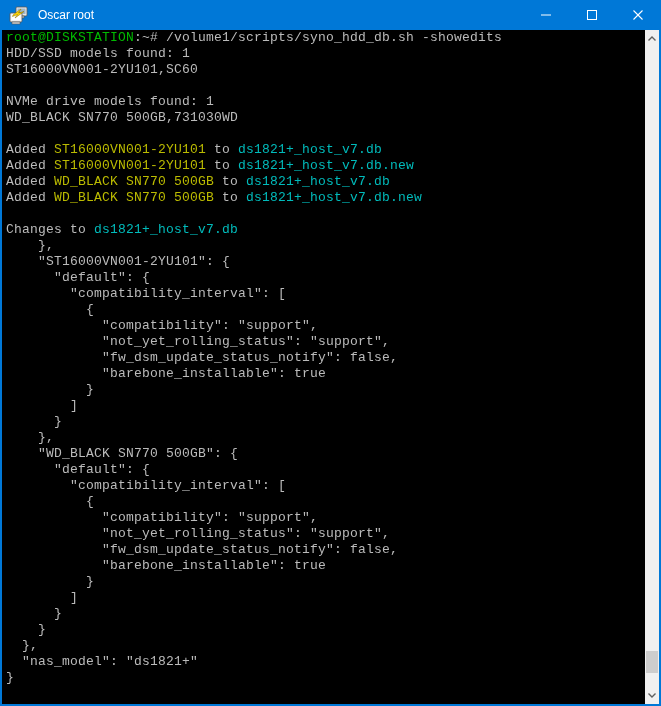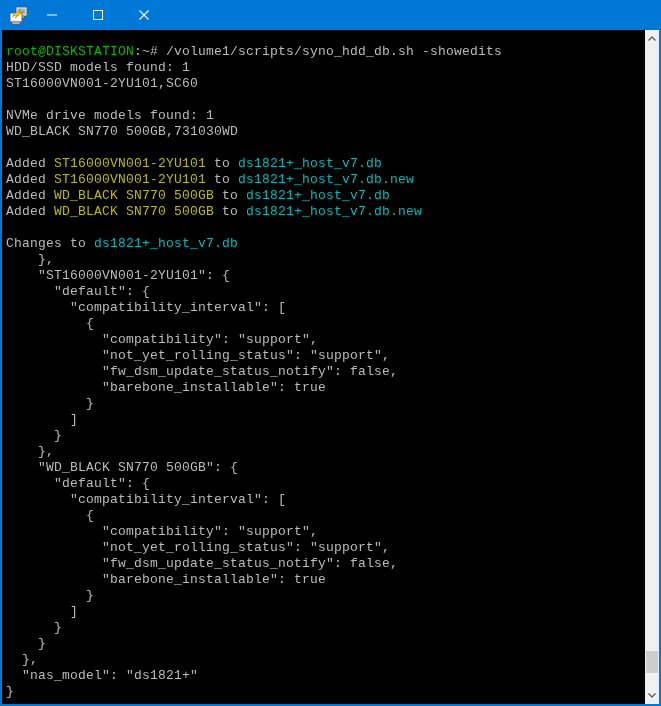--- a/index.html
+++ b/index.html
@@ -32,21 +32,21 @@
     width: 46px; height: 30px;
     display: flex; align-items: center; justify-content: center;
     cursor: default;
   }
   .win-btn svg { display: block; }
 
   
   .terminal {
     position: absolute; top: 30px; left: 0; right: 14px; bottom: 0;
     background: #000000;
-    padding: 14px 0 0 4px;
+    padding: 0 0 0 4px;
     font-family: "Liberation Mono", "DejaVu Sans Mono", monospace;
     font-size: 13px; line-height: 16px; letter-spacing: 0.2px;
     white-space: pre;
     overflow: hidden;
   }
   .term-line { height: 16px; }
 
   
   .scrollbar {
     position: absolute; top: 30px; right: 0; bottom: 0; width: 14px;
@@ -75,20 +75,21 @@
       <rect x="7" y="2" width="11" height="9" rx="1" fill="#e8e8e8" stroke="#555" stroke-width="0.8"></rect>
       <rect x="8.5" y="3.5" width="8" height="5.5" fill="#9fb6c9"></rect>
       <rect x="10" y="11" width="5" height="2" fill="#cfcfcf" stroke="#555" stroke-width="0.6"></rect>
 
       <rect x="1" y="8" width="12" height="9" rx="1" fill="#f2f2f2" stroke="#555" stroke-width="0.8"></rect>
       <rect x="2.5" y="9.5" width="9" height="5.5" fill="#ffffff"></rect>
       <rect x="3" y="17" width="8" height="2" fill="#d8d8d8" stroke="#555" stroke-width="0.6"></rect>
 
       <polygon points="4,10 12,4 9.5,8 15,6.5 6,13 8.5,9.5 3.5,11.5" fill="#ffd700" stroke="#8a6d00" stroke-width="0.5"></polygon>
     </svg>
+    <div class="title-text">Oscar root</div>
     <div class="win-controls">
       <div class="win-btn">
         <svg width="10" height="10" viewBox="0 0 10 10">
           <line x1="0" y1="5" x2="10" y2="5" stroke="#ffffff" stroke-width="1"></line>
         </svg>
       </div>
       <div class="win-btn">
         <svg width="10" height="10" viewBox="0 0 10 10">
           <rect x="0.5" y="0.5" width="9" height="9" fill="none" stroke="#ffffff" stroke-width="1"></rect>
         </svg>

